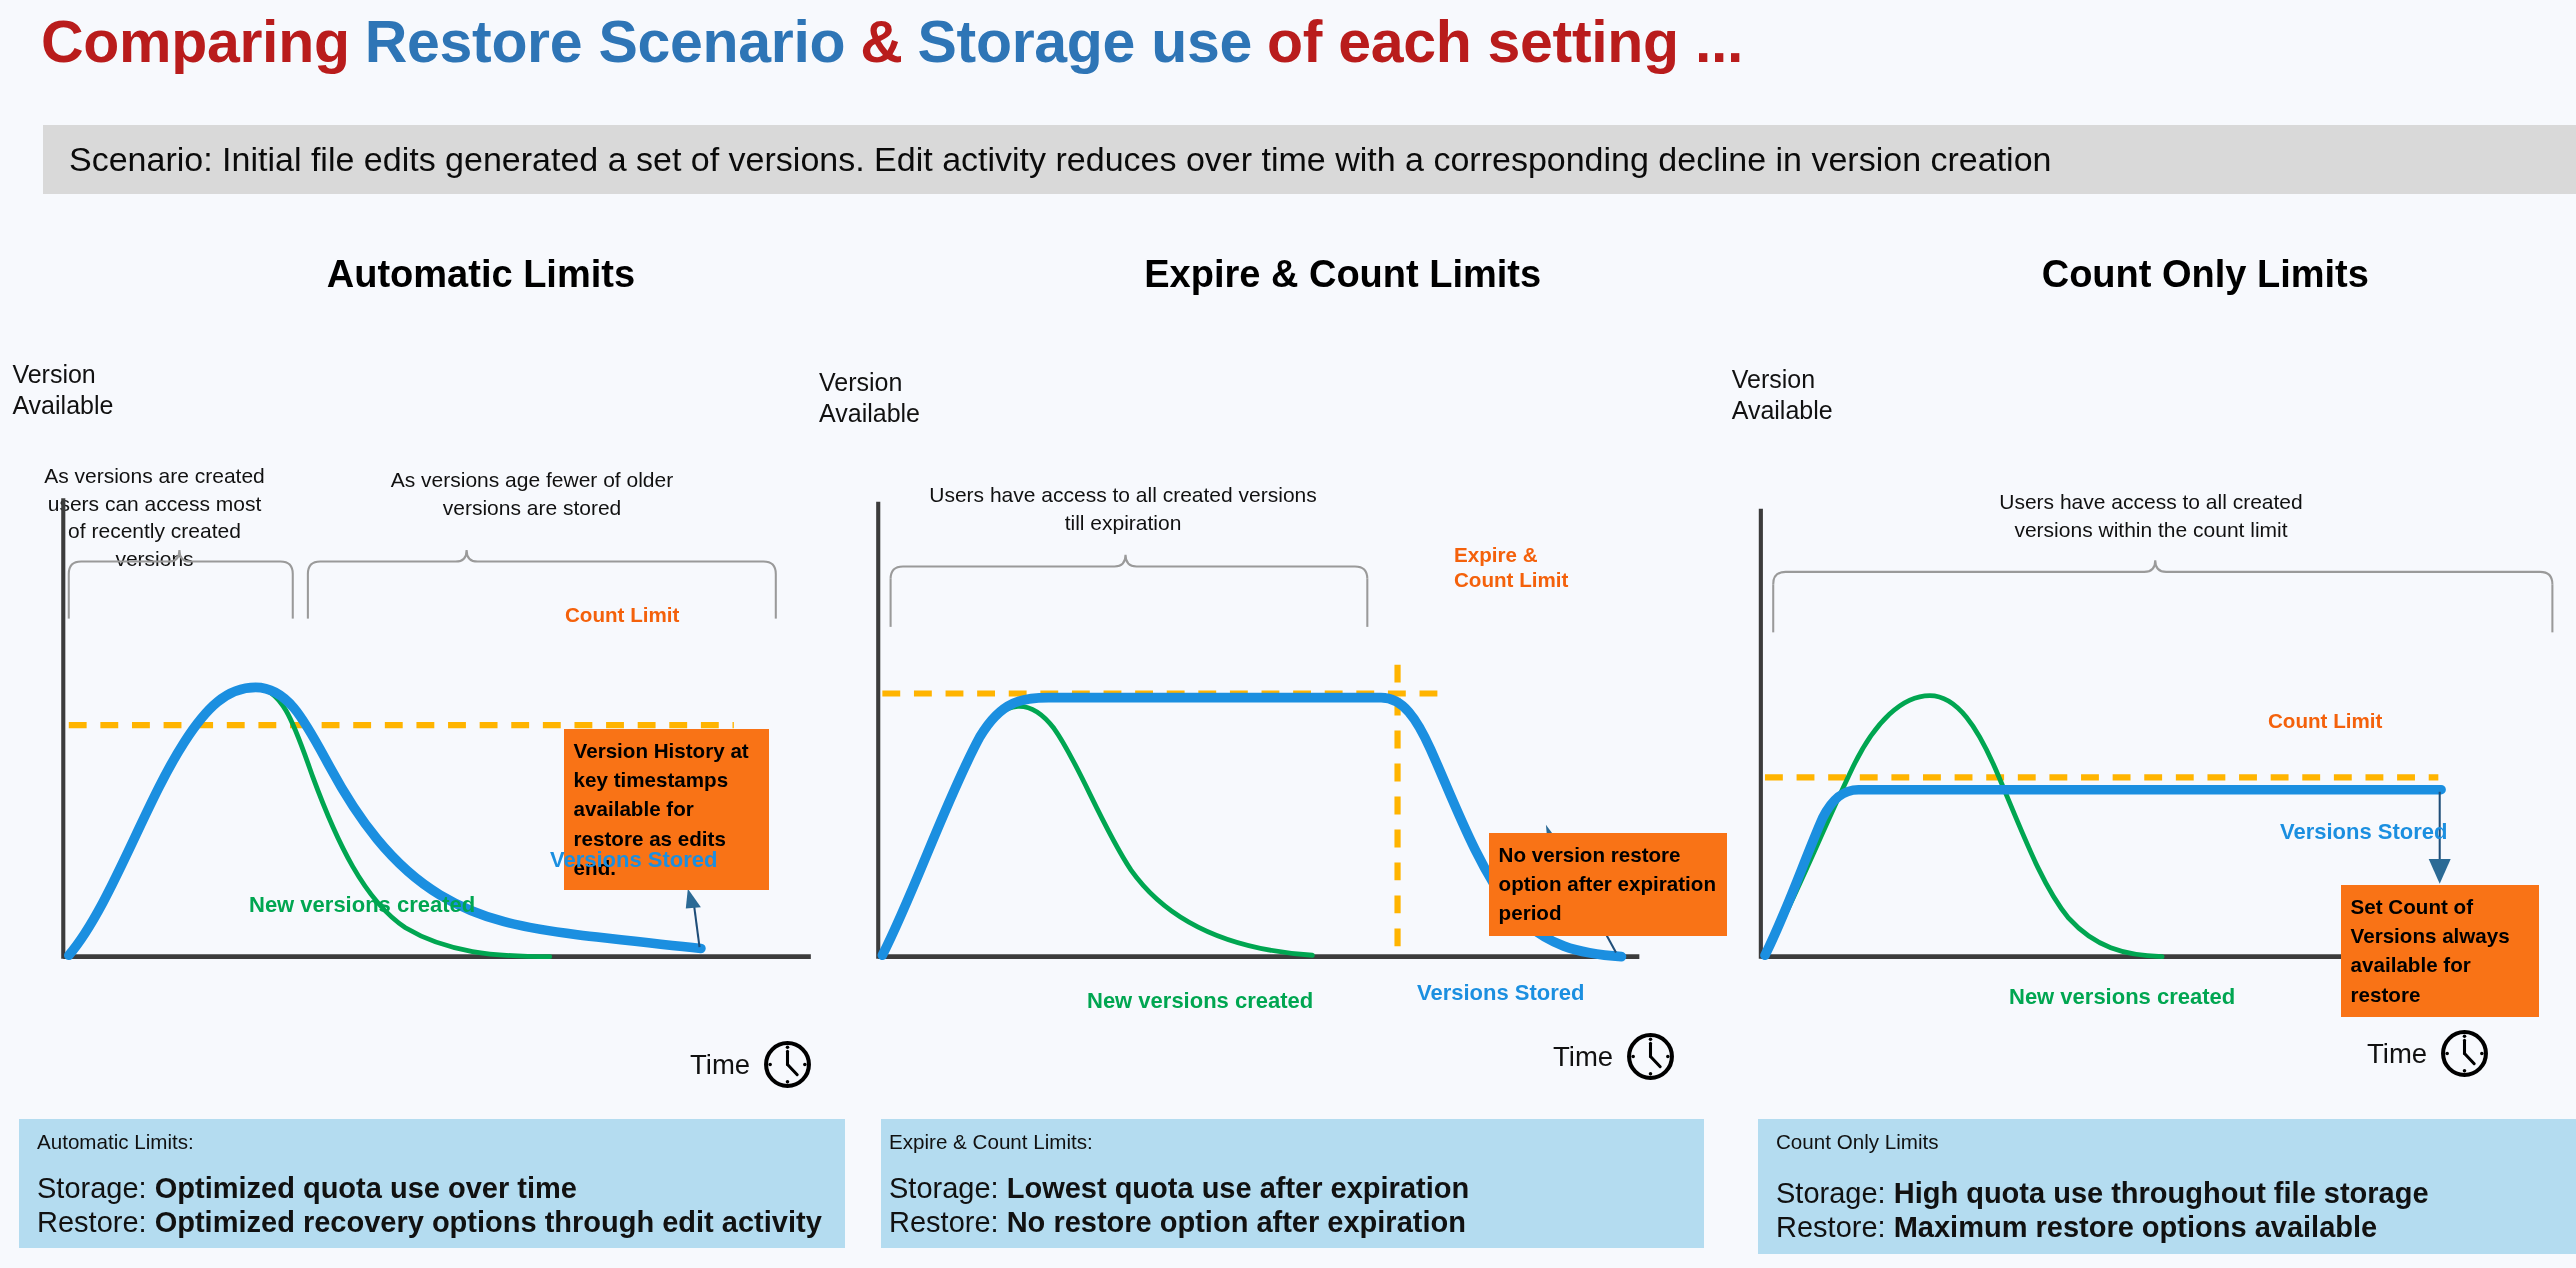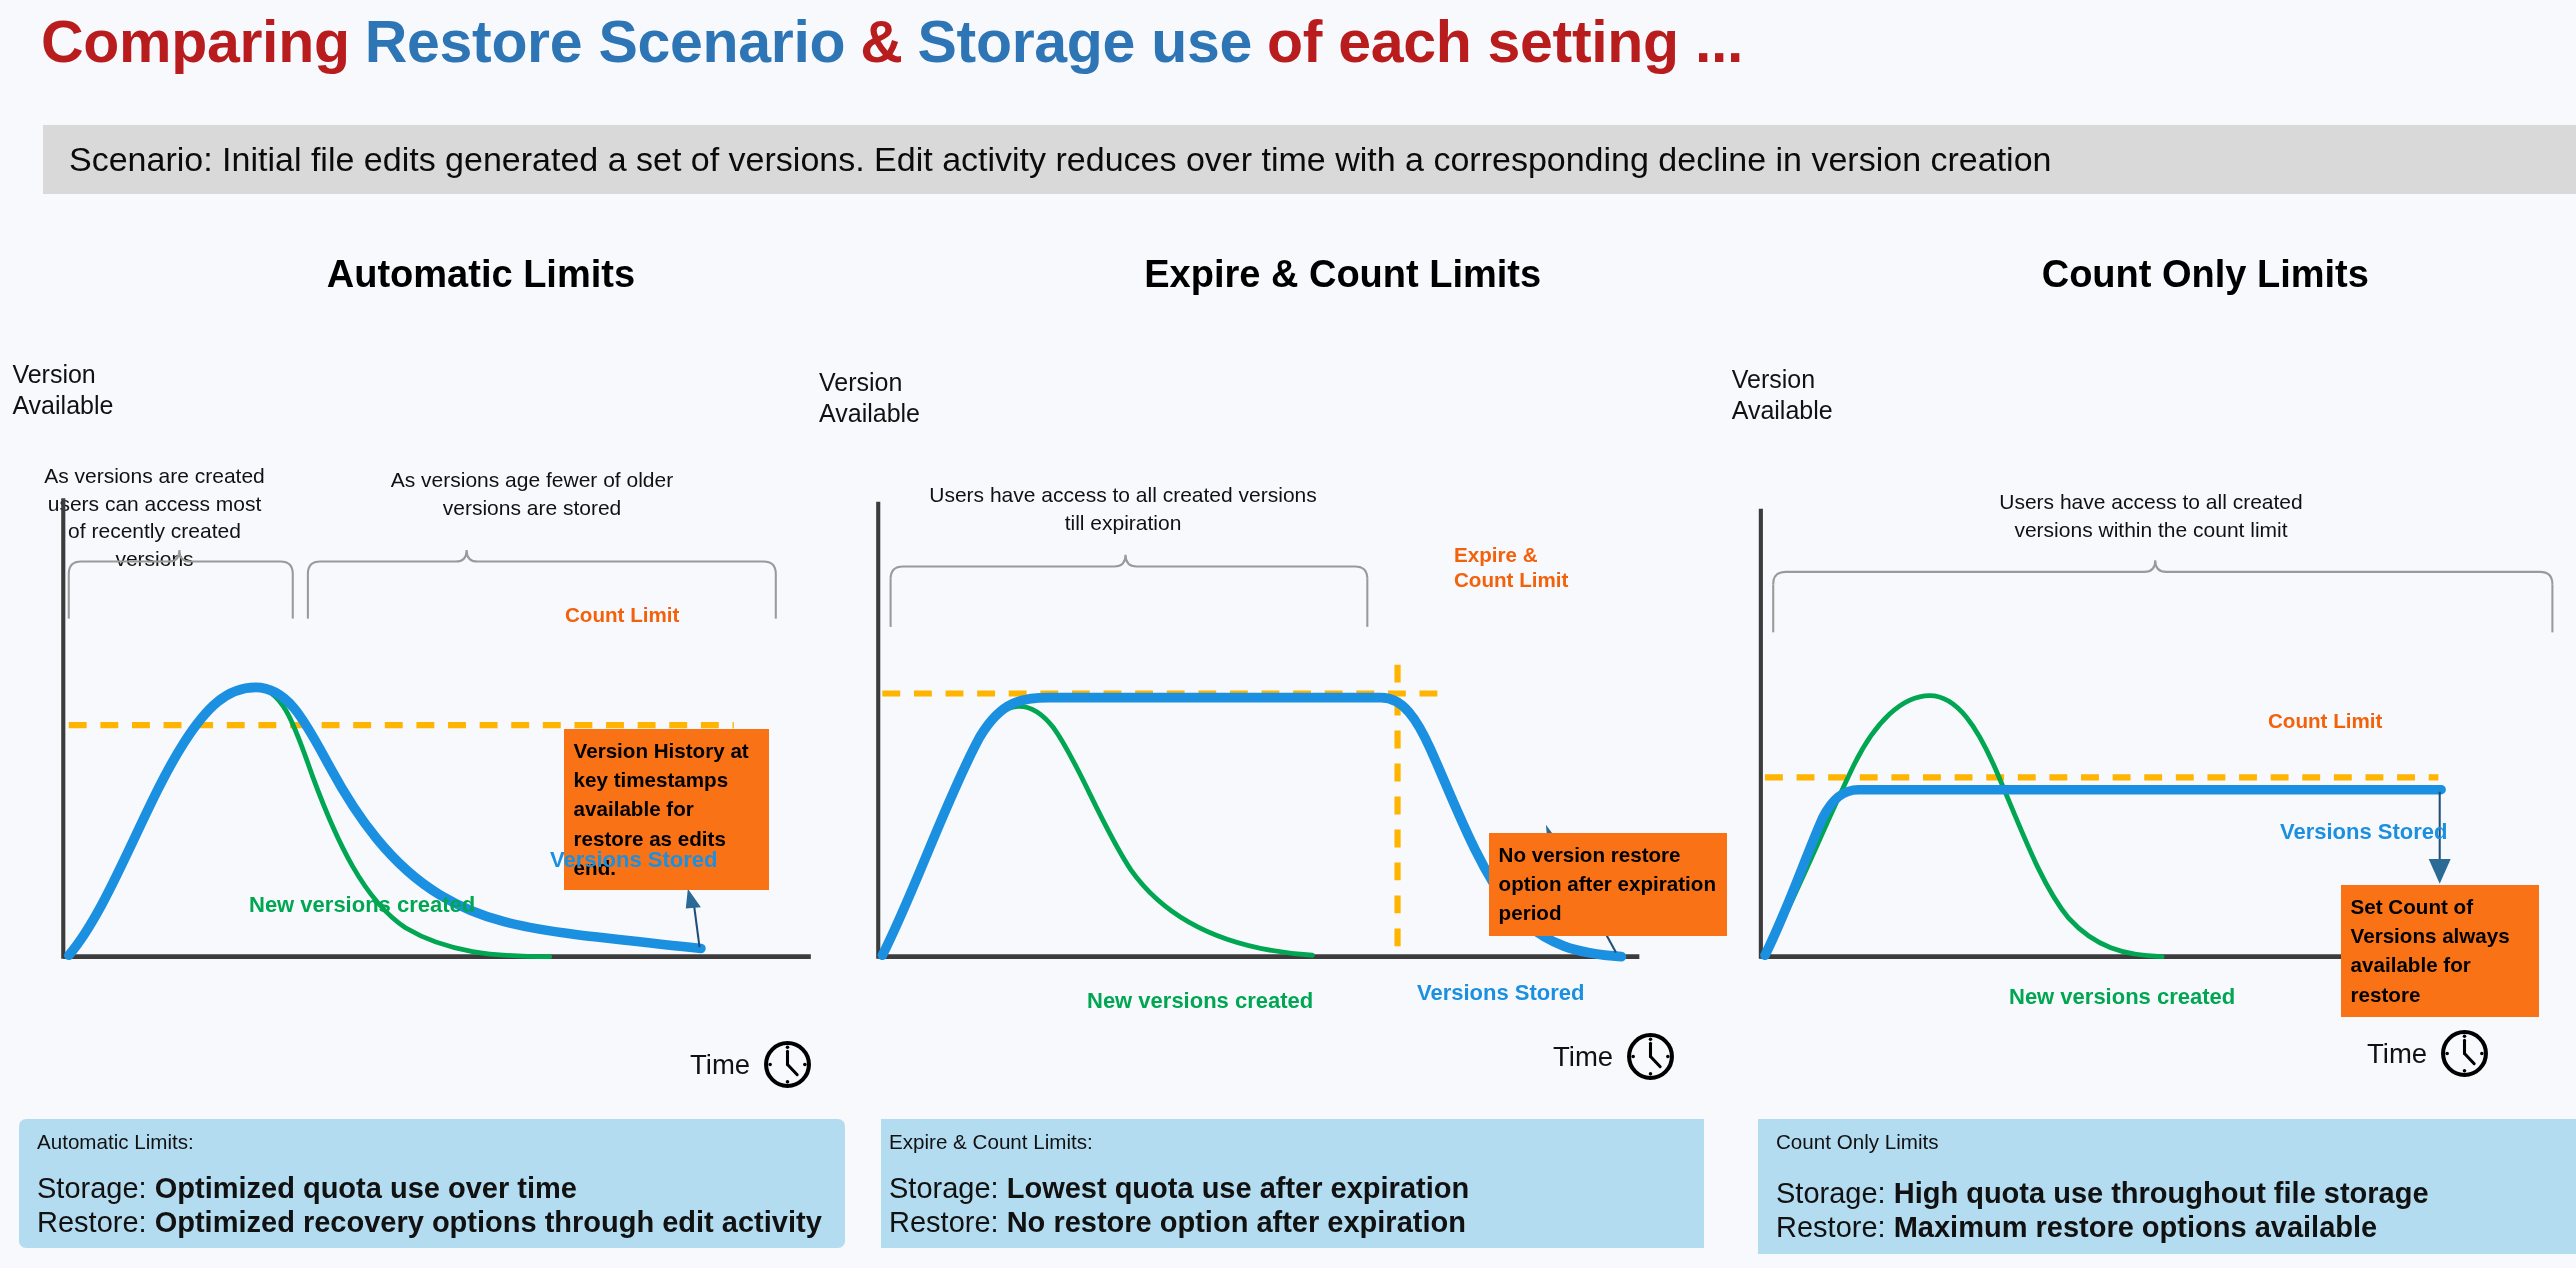--- a/index.html
+++ b/index.html
@@ -118,21 +118,21 @@
   }
   .time-text { font-size: 27.5px; color: #111; }
   .clock { width: 51px; height: 51px; }
 
   
   .summary {
     position: absolute;
     background: #b4dcf0;
     padding: 11px 18px 12.4px 18px;
   }
-  #sum-0 { left: 19px;   top: 1119px; width: 826px; height: 129px; border-radius: 7px; }
+  #sum-0 { left: 19px;   top: 1119px; width: 826px; height: 129px; }
   #sum-1 { left: 881px; top: 1119px; width: 823px; height: 129px; padding-left: 8px; }
   #sum-2 { left: 1758px; top: 1119px; width: 818px; height: 135px; }
 
   .sum-head { font-size: 20.6px; color: #111; margin-bottom: 18px; }
   .sum-line { font-size: 29px; color: #111; line-height: 1.16; white-space: nowrap; }
   .sum-line b { font-weight: 700; }
   .sum-line .lab { font-weight: 400; }
   #sum-2 .sum-head { margin-bottom: 23.4px; }
 </style>
 </head>

